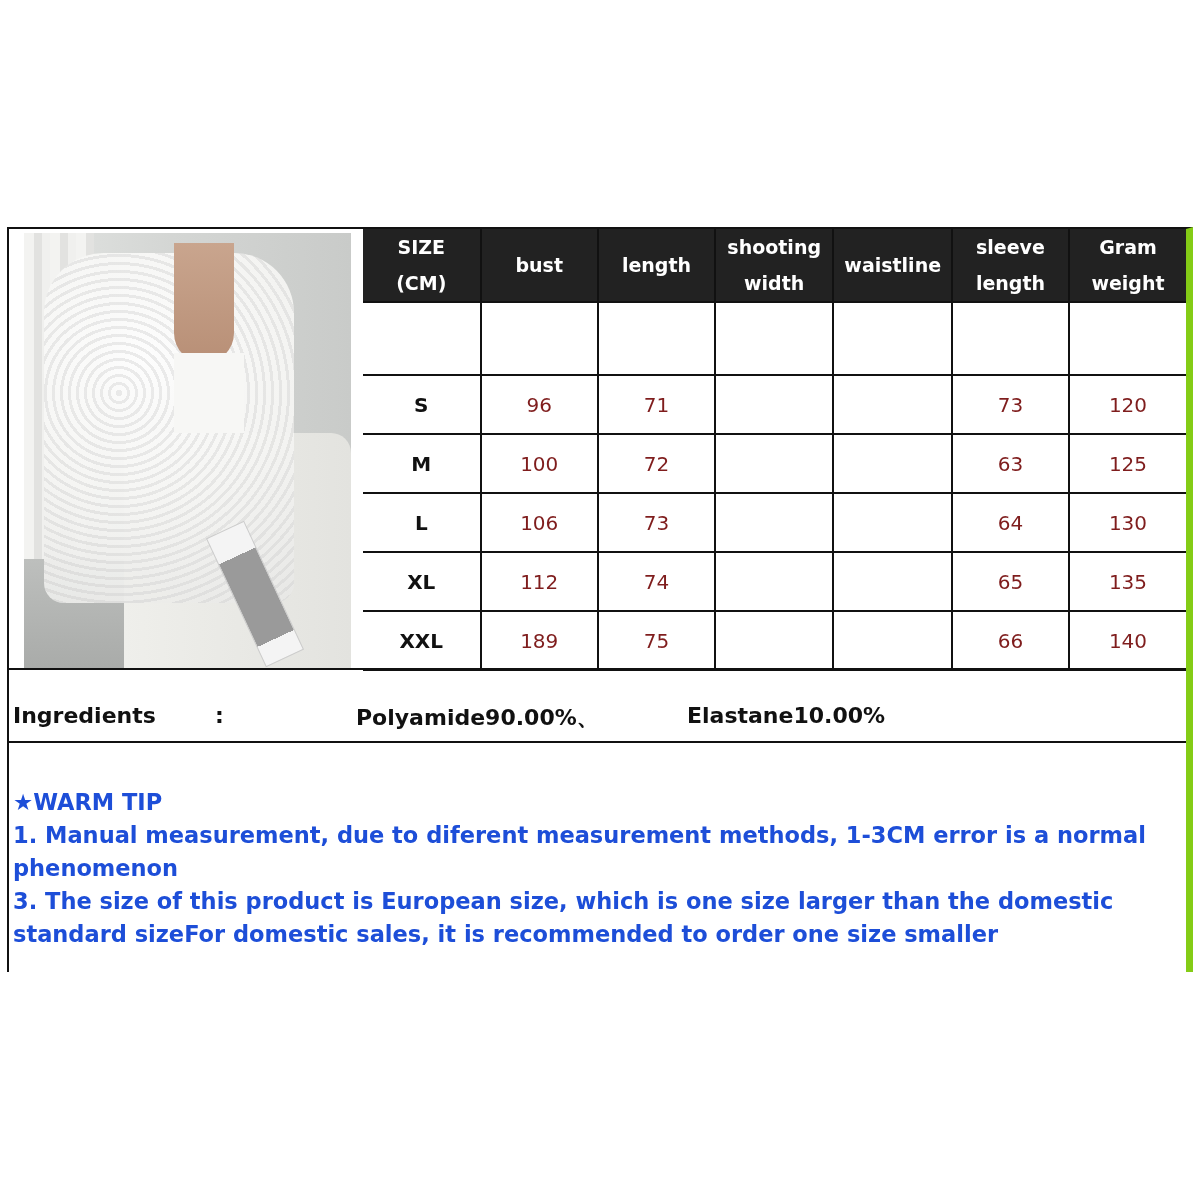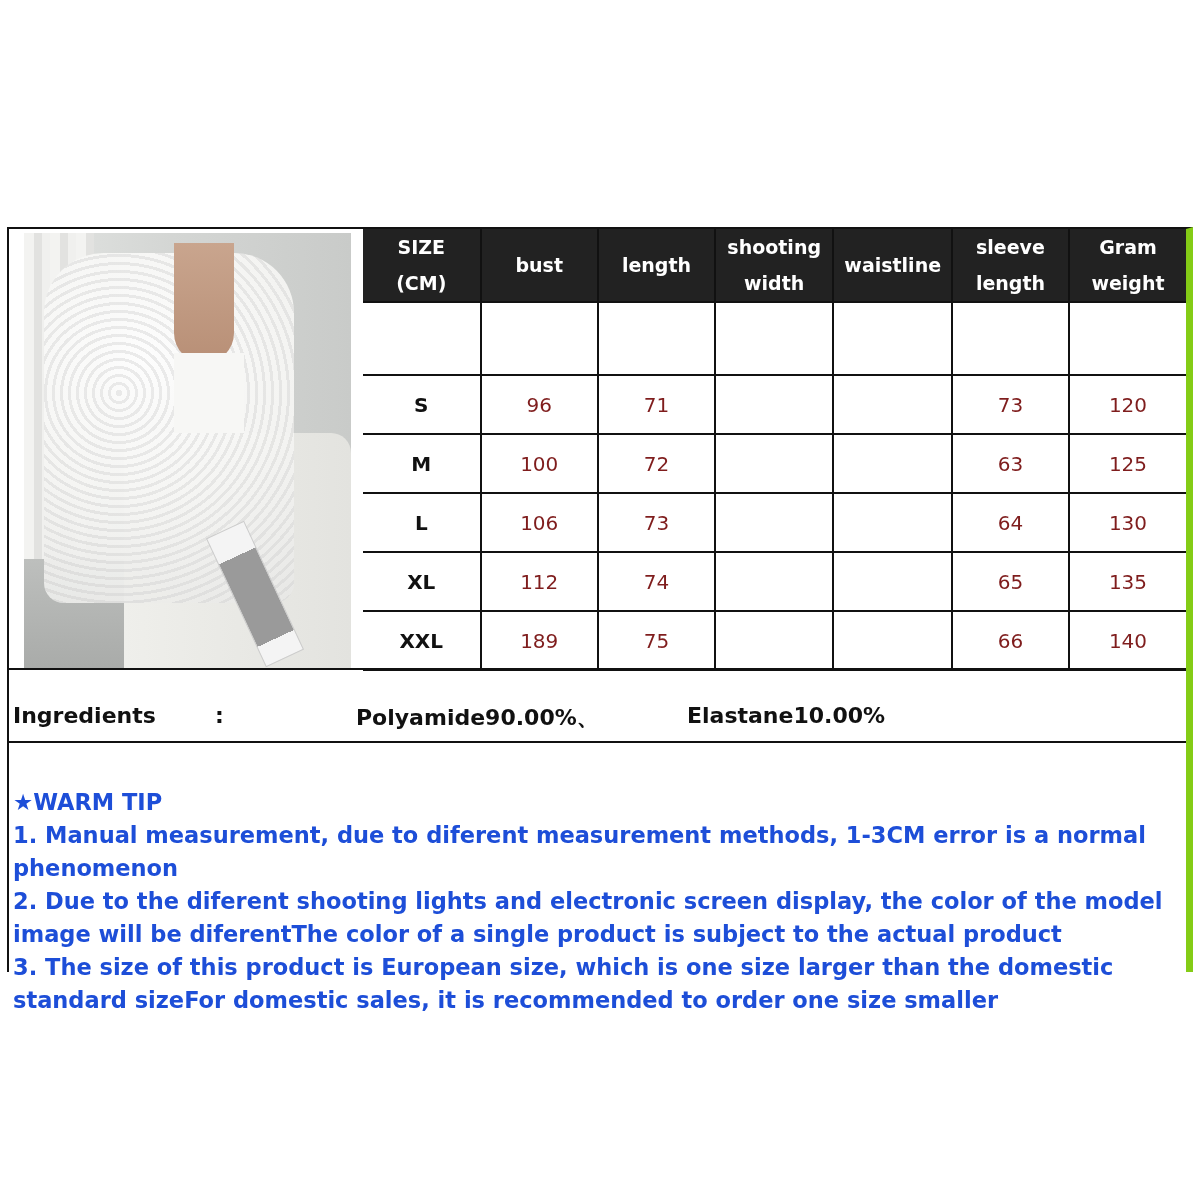--- a/index.html
+++ b/index.html
@@ -171,16 +171,15 @@
     <span style="left:202px">:</span>
     <span style="left:343px">Polyamide90.00%、</span>
     <span style="left:674px">Elastane10.00%</span>
   </div>
 
   <div class="row-line" style="top:512px"></div>
 
   <div class="tips">
     <span class="title">★WARM TIP</span>
     <span class="tip">1. Manual measurement, due to diferent measurement methods, 1-3CM error is a normal phenomenon</span>
-    <span class="tip">2. Due to the diferent shooting lights and electronic screen display, the color of the model image will be diferentThe color of a single product is subject to the actual product</span>
     <span class="tip">3. The size of this product is European size, which is one size larger than the domestic standard sizeFor domestic sales, it is recommended to order one size smaller</span>
   </div>
 </div>
 
 </body></html>

